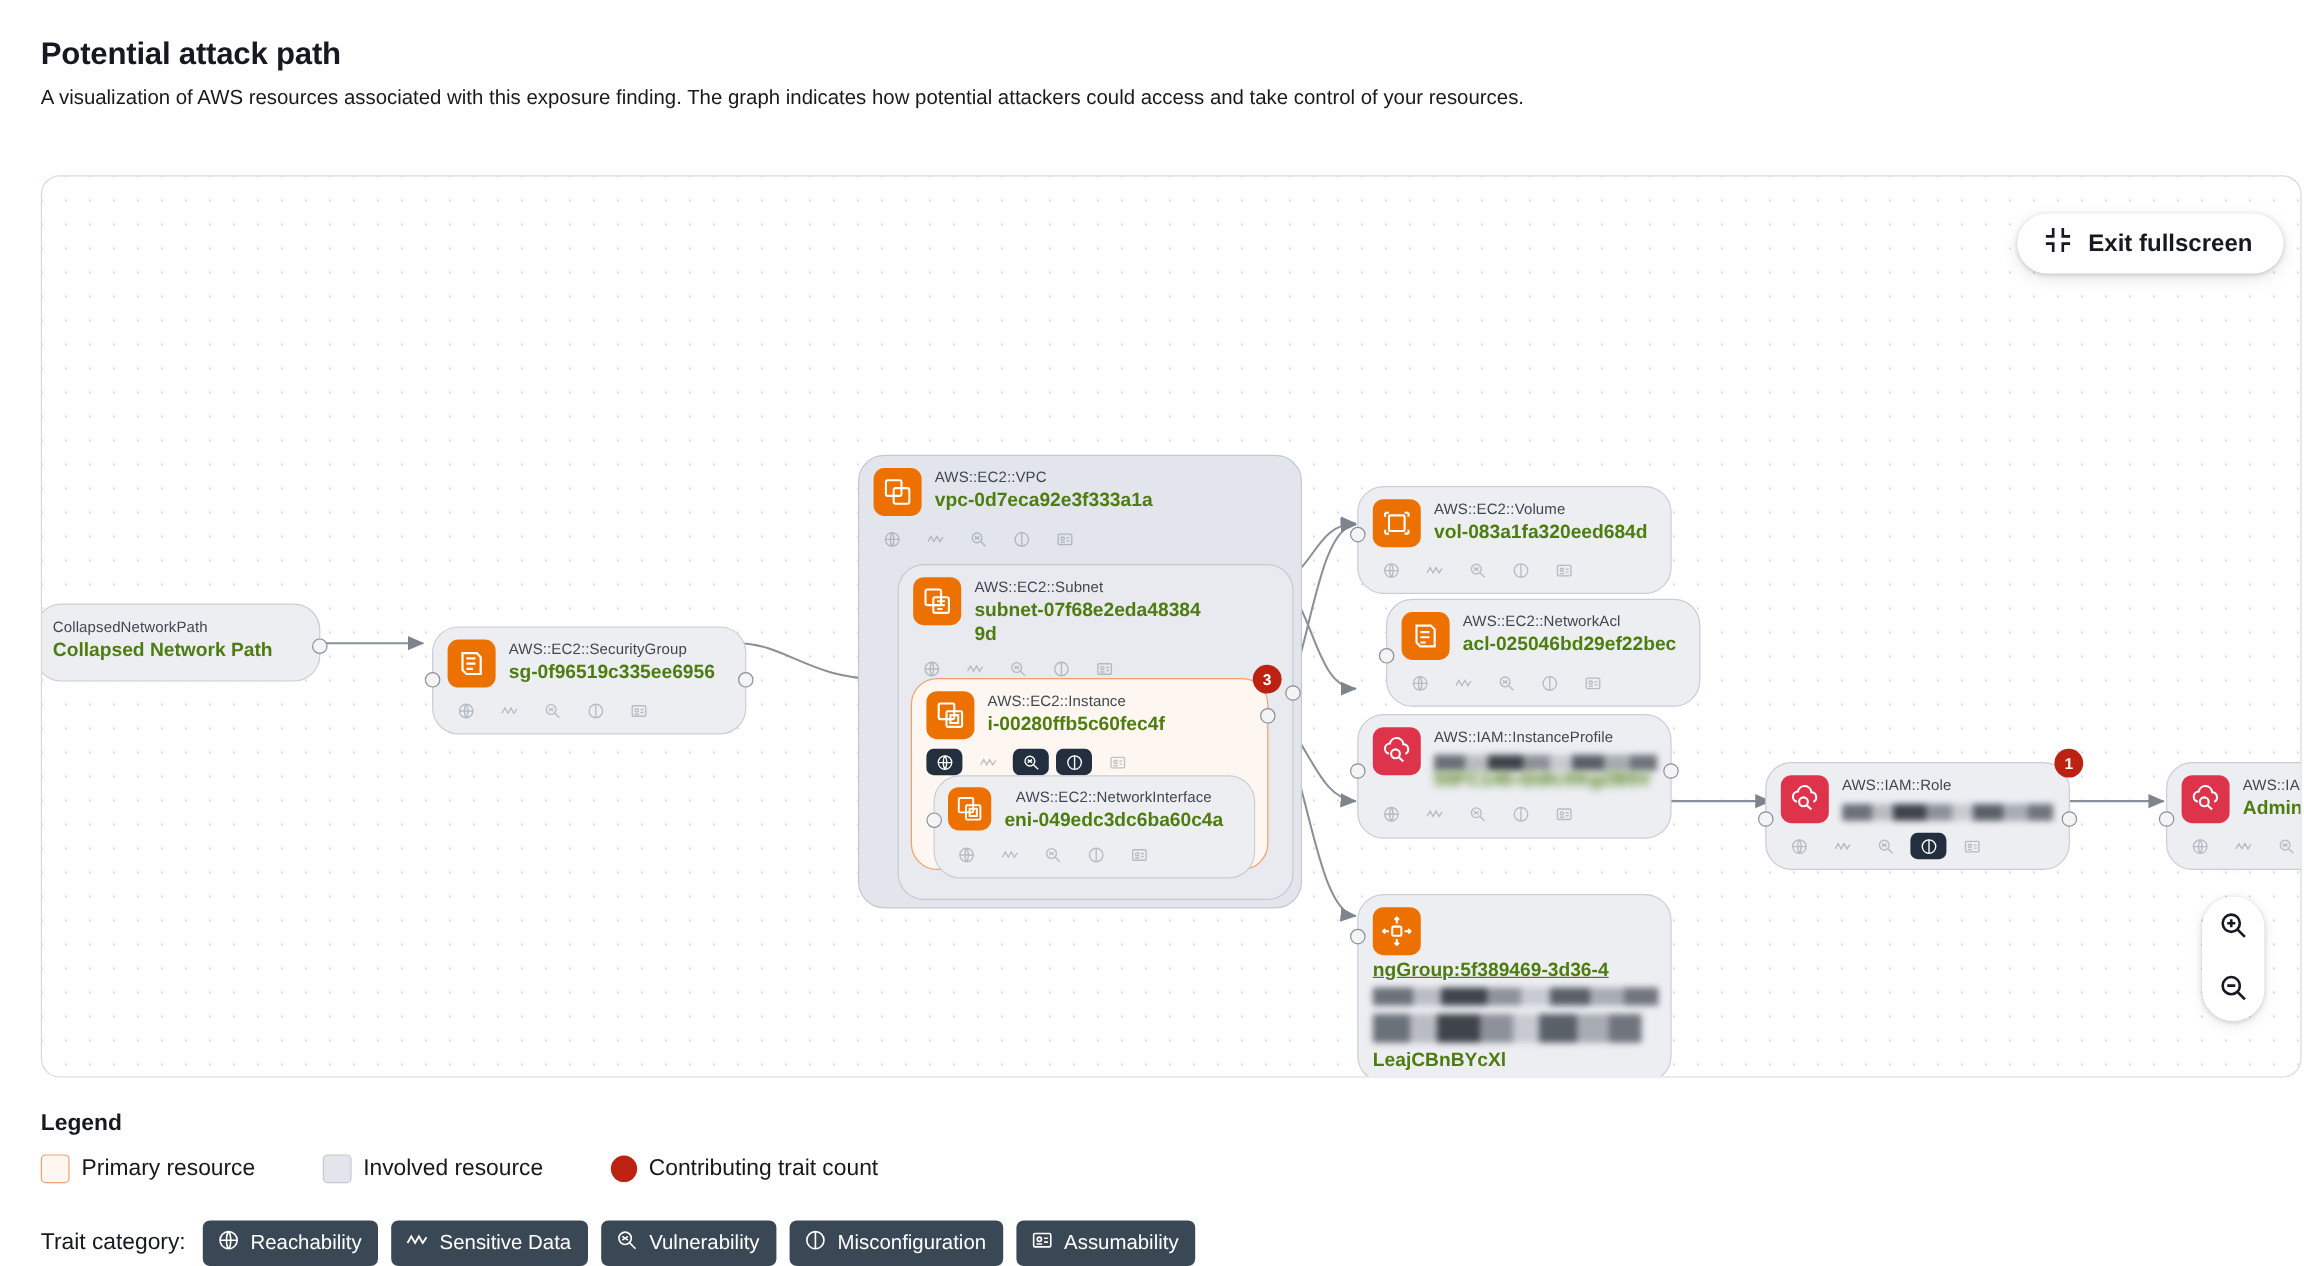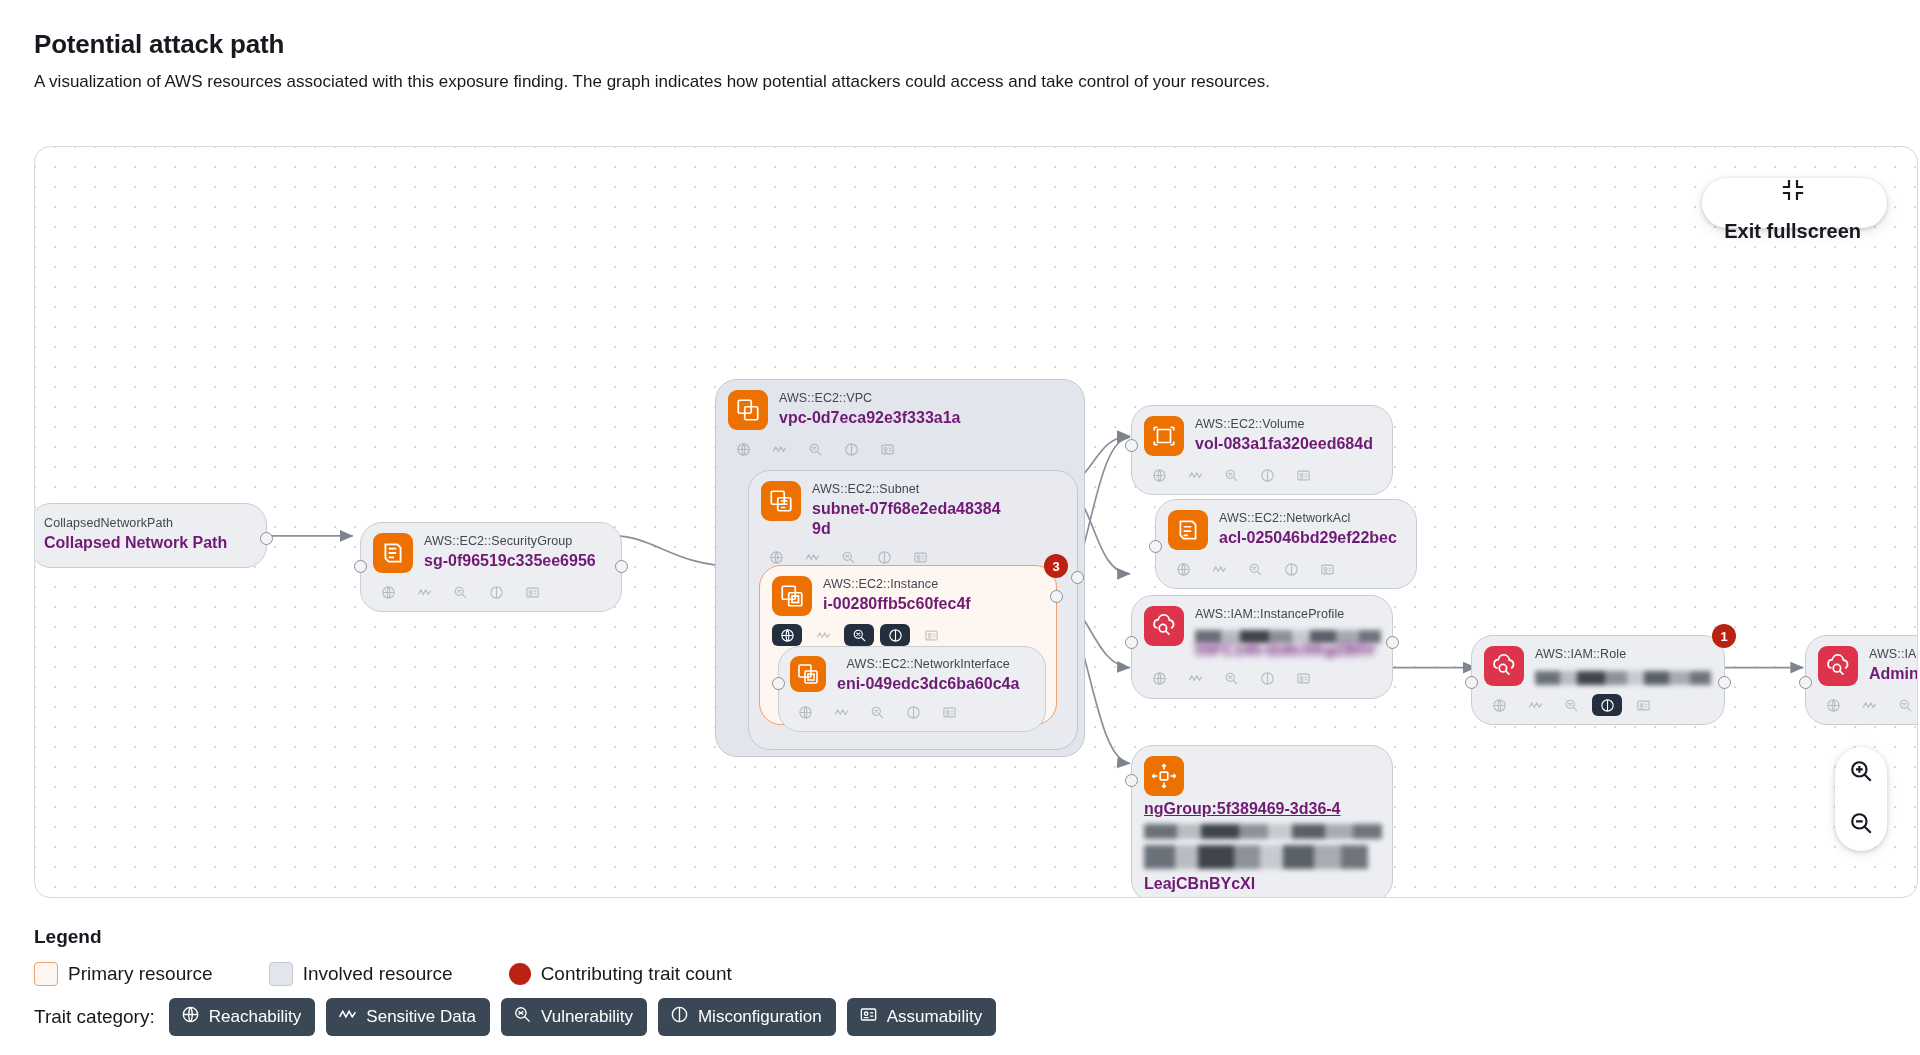--- a/index.html
+++ b/index.html
@@ -35,27 +35,27 @@
     background-image: radial-gradient(#d7dade 1.1px, transparent 1.2px);
     background-size: 20px 20px;
     background-position: 10px 10px;
     overflow: hidden;
   }
 
   .edge-layer { position: absolute; inset: 0; width: 100%; height: 100%; pointer-events: none; }
 
   
   .exit-fullscreen {
-    position: absolute; right: 30px; top: 31px;
+    position: absolute; right: 14px; top: 31px;
     height: 50px; padding: 0 26px 0 22px;
     display: flex; align-items: center; gap: 13px;
     background: #ffffff; border: none; border-radius: 26px;
     box-shadow: 0 1px 4px rgba(0,0,0,0.18), 0 4px 14px rgba(0,0,0,0.10);
     font-size: 20px; font-weight: 700; color: #16191f;
-    cursor: pointer; font-family: "Liberation Sans", sans-serif; flex-direction: column;
+    cursor: pointer; font-family: "Liberation Sans", sans-serif;
   }
 
   
   .ctrl-fit {
     position: absolute; right: 30px; top: 518px;
     width: 52px; height: 52px; border-radius: 50%;
     background: #ffffff; box-shadow: 0 1px 4px rgba(0,0,0,0.16), 0 3px 12px rgba(0,0,0,0.09);
     display: flex; align-items: center; justify-content: center; cursor: pointer;
   }
   .ctrl-zoom {
@@ -82,21 +82,21 @@
   .node-icon {
     width: 40px; height: 40px; border-radius: 9px;
     flex: 0 0 40px;
     display: flex; align-items: center; justify-content: center;
     background: #ed7100;
   }
   .node-icon.iam { background: #e7157b; background: #dd344c; }
   .node-text { min-width: 0; padding-top: 1px; }
   .node-type { font-size: 12.5px; color: #414750; line-height: 1.15; letter-spacing: 0.1px; }
   .node-name {
-    font-size: 16px; font-weight: 700; color: #701a75;
+    font-size: 16px; font-weight: 700; color: #4d7c0f;
     line-height: 1.22; margin-top: 3px; word-break: break-all;
   }
   .node-name.redacted-line { filter: blur(3.6px); }
 
   .redact {
     display: inline-block; height: 13px; border-radius: 1px;
     background: linear-gradient(90deg,#6b7179 0 14%, #b9bcc2 14% 24%, #3f444b 24% 40%,
       #8d9199 40% 52%, #c7cad0 52% 62%, #5a6068 62% 76%, #a7abb2 76% 88%, #70757d 88% 100%);
     filter: blur(2.6px); vertical-align: middle;
   }
@@ -130,21 +130,21 @@
   
   .legend { position: absolute; left: 34px; top: 898px; width: 1850px; }
   .legend-title { font-size: 19px; font-weight: 700; color: #16191f; }
   .legend-row1 { display: flex; align-items: center; gap: 12px; margin-top: 14px; }
   .legend-item { display: flex; align-items: center; gap: 10px; margin-right: 44px; }
   .swatch-primary { width: 24px; height: 24px; border-radius: 4px; background: #fef6f0; border: 1px solid #f0a06a; }
   .swatch-involved { width: 24px; height: 24px; border-radius: 4px; background: #e3e5ec; border: 1px solid #c4c8d0; }
   .swatch-count { width: 22px; height: 22px; border-radius: 50%; background: #bb2211; }
   .legend-label { font-size: 19px; color: #16191f; }
 
-  .legend-row2 { display: flex; align-items: center; gap: 11px; margin-top: 12px; }
+  .legend-row2 { display: flex; align-items: center; gap: 11px; margin-top: 31px; }
   .legend-row2-label { font-size: 19px; color: #16191f; margin-right: 3px; }
   .chip {
     display: flex; align-items: center; gap: 9px;
     background: #3a4754; color: #ffffff;
     border-radius: 6px; padding: 7px 14px 7px 12px;
     font-size: 17px; font-weight: 400;
     font-family: "Liberation Sans", sans-serif;
     cursor: pointer; border: none;
   }
   .chip svg { stroke: #ffffff; }

